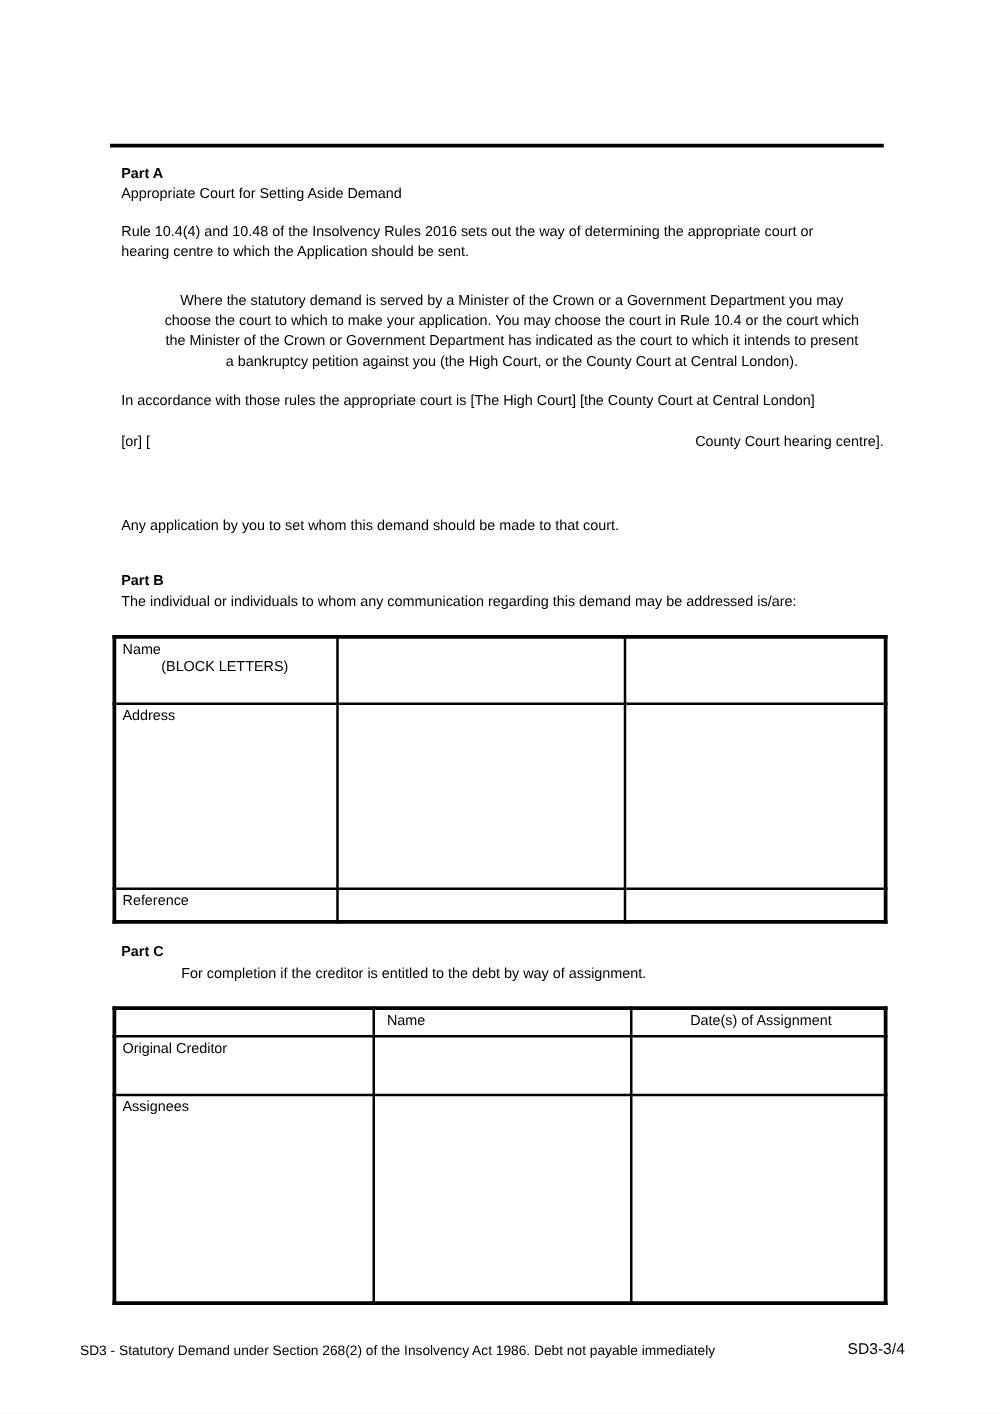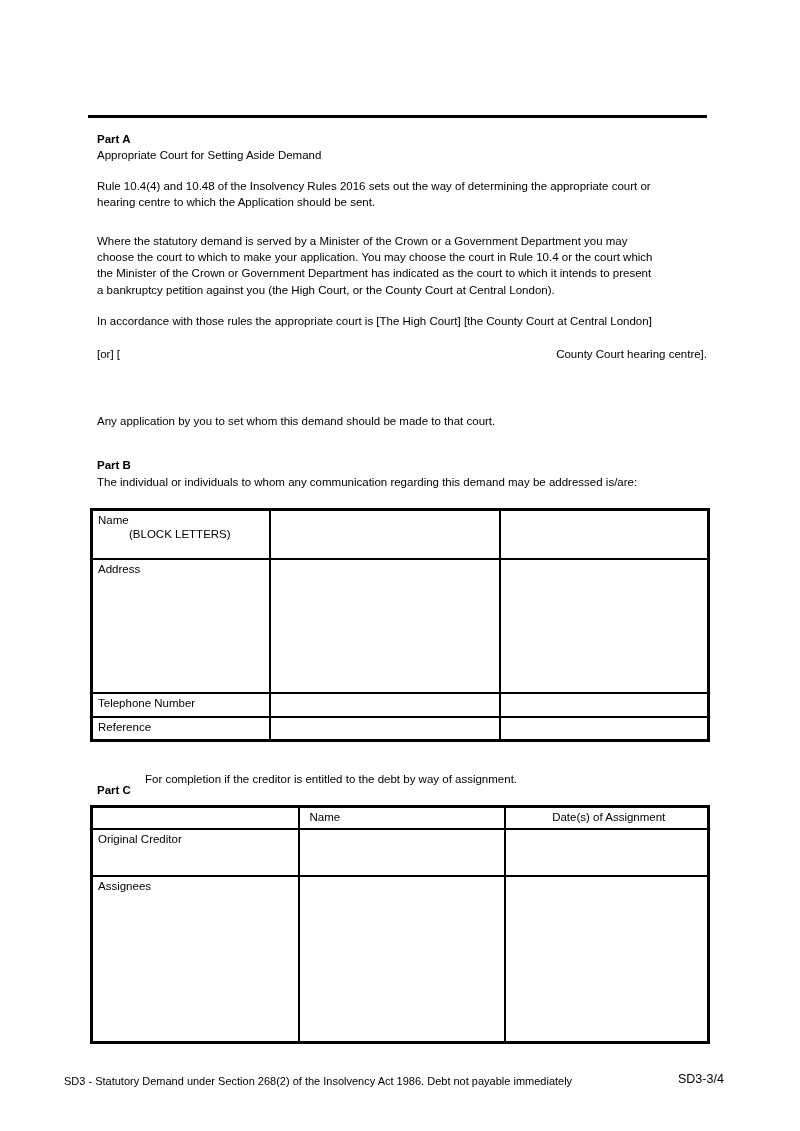--- a/index.html
+++ b/index.html
@@ -53,21 +53,21 @@
 <div class="page">
 
   <div class="rule"></div>
 
   <div class="abs bold" style="left:97px; top:133px;">Part A</div>
   <div class="abs" style="left:97px; top:149px;">Appropriate Court for Setting Aside Demand</div>
 
   <div class="abs para" style="left:97px; top:178px; width:625px;">Rule 10.4(4) and 10.48 of the Insolvency Rules 2016 sets out the way of determining the appropriate court or
 hearing centre to which the Application should be sent.</div>
 
-  <div class="abs para" style="left:97px; top:233px; width:625px;">Where the statutory demand is served by a Minister of the Crown or a Government Department you may
+  <div class="abs para" style="left:97px; top:233px; width:625px;text-align:center;">Where the statutory demand is served by a Minister of the Crown or a Government Department you may
 choose the court to which to make your application. You may choose the court in Rule 10.4 or the court which
 the Minister of the Crown or Government Department has indicated as the court to which it intends to present
 a bankruptcy petition against you (the High Court, or the County Court at Central London).</div>
 
   <div class="abs" style="left:97px; top:313px; width:625px; line-height:16.2px;">In accordance with those rules the appropriate court is [The High Court] [the County Court at Central London]</div>
 
   <div class="or-row">
     <span>[or] [</span>
     <span>County Court hearing centre].</span>
   </div>
@@ -91,33 +91,28 @@
       </td>
       <td></td>
       <td></td>
     </tr>
     <tr style="height:134px;">
       <td>Address</td>
       <td></td>
       <td></td>
     </tr>
     <tr style="height:24px;">
-      <td>Telephone Number</td>
-      <td></td>
-      <td></td>
-    </tr>
-    <tr style="height:24px;">
       <td>Reference</td>
       <td></td>
       <td></td>
     </tr>
   </tbody>
     </table>
 
-  <div class="abs bold" style="left:97px; top:784px;">Part C</div>
+  <div class="abs bold" style="left:97px; top:756px;">Part C</div>
   <div class="abs" style="left:97px; top:773px;padding-left:48px;">For completion if the creditor is entitled to the debt by way of assignment.</div>
 
   <table class="form" style="left:90px; top:805px; width:617px; height:235px;">
     <colgroup>
       <col style="width:207px">
         <col style="width:206px">
         <col style="width:204px">
     </colgroup>
     <tbody>
         <tr style="height:21px;">

